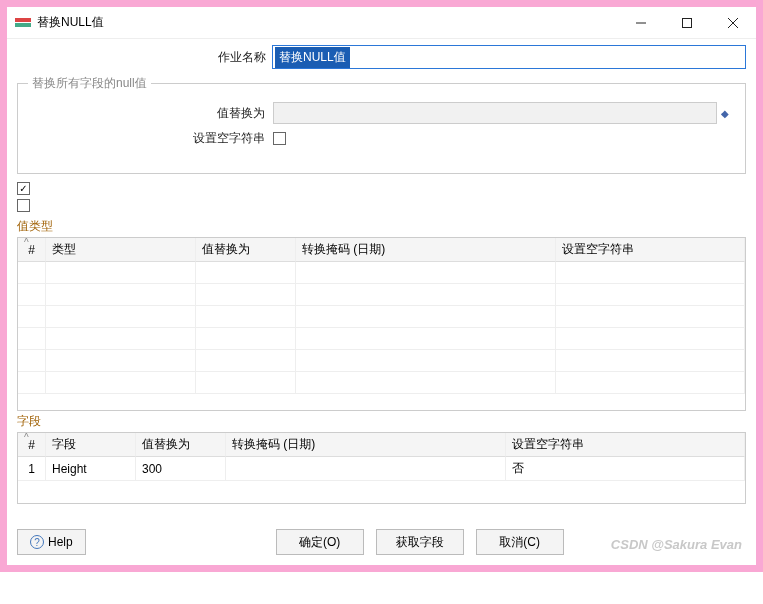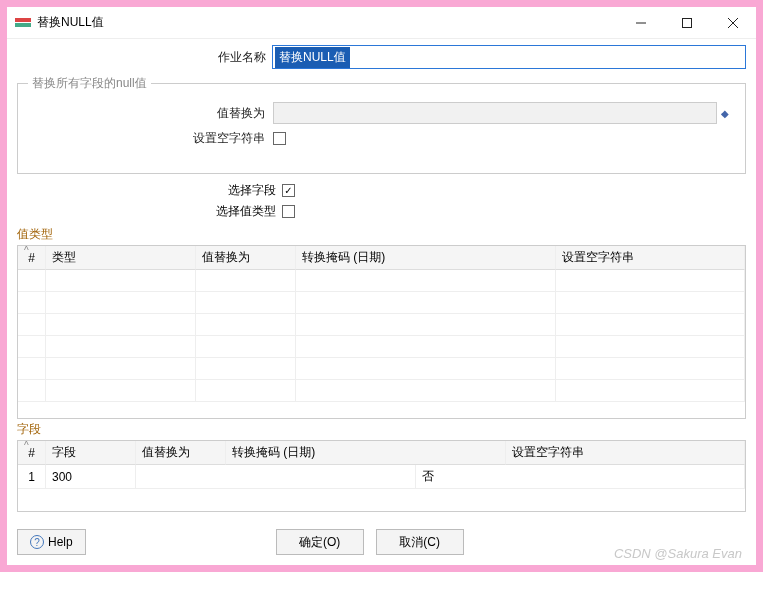--- a/index.html
+++ b/index.html
@@ -59,21 +59,21 @@
       display: flex; align-items: center; padding: 10px; border-top: 0; gap: 10px;
     }
     .btn {
       height: 26px; min-width: 88px; border: 1px solid #bbb; background: #f4f4f4;
       display: inline-flex; align-items: center; justify-content: center; padding: 0 12px;
       font-size: 12px; cursor: pointer;
     }
     .help-btn { min-width: 60px; display: inline-flex; align-items: center; gap: 4px; }
     .help-icon { display: inline-flex; width: 14px; height: 14px; border-radius: 50%; border: 1px solid #4477bb; color: #4477bb; align-items: center; justify-content: center; font-size: 10px; }
     .center-btns { display: flex; gap: 12px; margin-left: 180px; }
-    .watermark { position: absolute; right: 14px; bottom: 4px; color: #c8c8c8; font-size: 13px; font-style: italic; pointer-events: none; }
+    .watermark { position: absolute; right: 14px; bottom: 13px; color: #c8c8c8; font-size: 13px; font-style: italic; pointer-events: none; font-weight: bold; }
   </style>
 </head>
 <body>
 
 <div class="window">
 
   <div class="titlebar">
     <span class="app-icon">
       <svg width="16" height="10" viewBox="0 0 16 10">
           <rect x="0" y="0" width="16" height="4" fill="#d44"></rect>
@@ -117,25 +117,23 @@
         <input class="text-input" value="" style="">
         <span class="diamond-btn">◆</span>
       </div>
       <div class="form-row">
         <div class="form-label">设置空字符串</div>
         <span class="checkbox"></span>
       </div>
     </fieldset>
 
     <div class="check-row">
-      <div class="check-label">选择字段</div>
       <span class="checkbox">✓</span>
     </div>
     <div class="check-row">
-      <div class="check-label">选择值类型</div>
       <span class="checkbox"></span>
     </div>
 
     <div class="section-label">值类型</div>
     <div class="table">
       <div class="tr">
         <div class="th col-idx hat">
             <span class="txt">#</span>
           </div>
         <div class="th col1">类型</div>
@@ -196,34 +194,36 @@
             <span class="txt">#</span>
           </div>
         <div class="th colf1">字段</div>
         <div class="th colf2">值替换为</div>
         <div class="th colf3">转换掩码 (日期)</div>
         <div class="th colf4">设置空字符串</div>
       </div>
       <div class="table-body2">
         <div class="tr">
           <div class="td col-idx">1</div>
+          <div class="td colf1">Height</div>
           <div class="td colf2">300</div>
           <div class="td colf3"></div>
           <div class="td colf4">否</div>
         </div>
       </div>
     </div>
 
   </div>
 
   <div class="button-bar">
     <div class="btn help-btn">
       <span class="help-icon">?</span>
       <span>Help</span>
     </div>
     <div class="center-btns">
       <div class="btn">确定(O)</div>
+      <div class="btn">获取字段</div>
       <div class="btn">取消(C)</div>
     </div>
   </div>
 
   <div class="watermark">CSDN @Sakura Evan</div>
 </div>
 
 </body></html>

